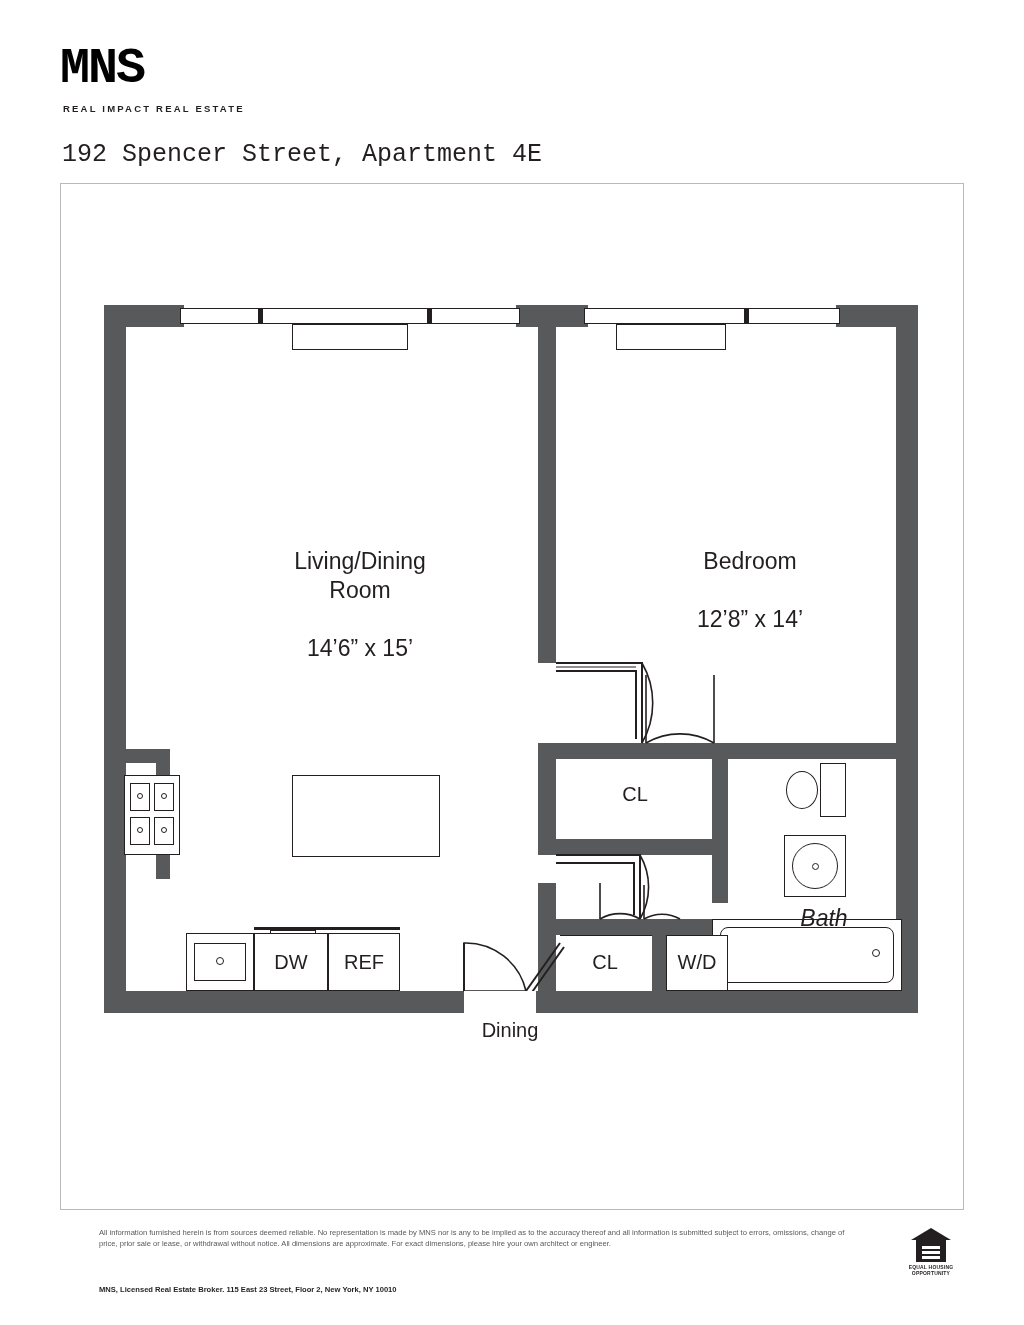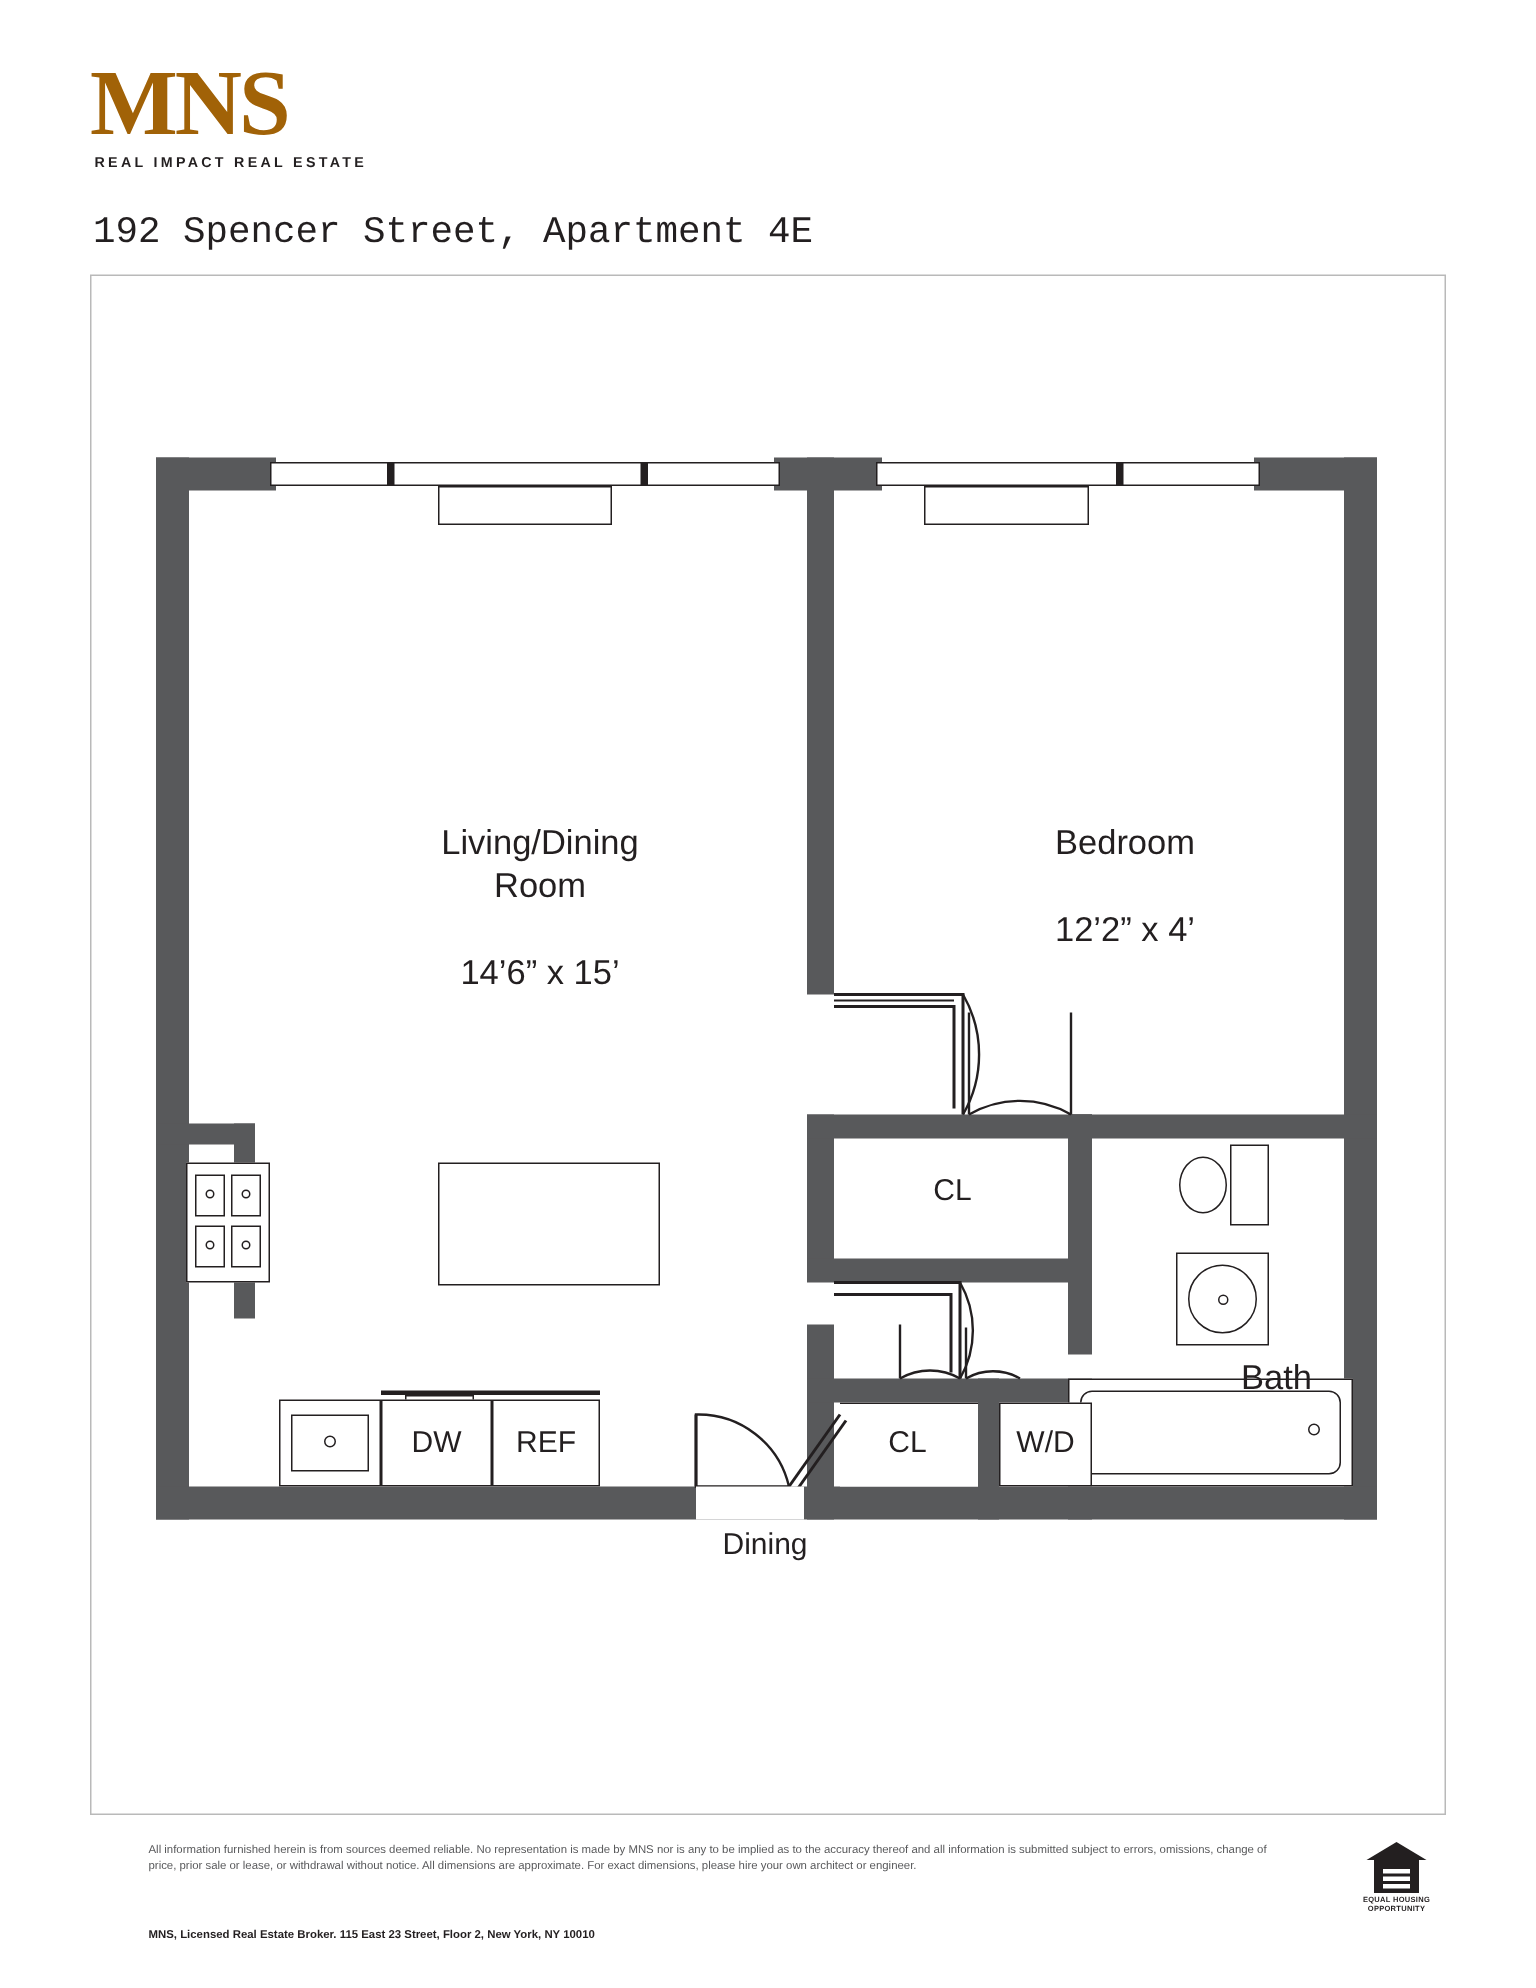--- a/index.html
+++ b/index.html
@@ -17,25 +17,25 @@
   }
 
   
   .logo {
     position: absolute;
     left: 60px;
     top: 38px;
     width: 220px;
   }
   .logo-mark {
-    font-family: Liberation Serif, serif;
+    font-family: Liberation Mono, monospace;
     font-weight: bold;
-    font-size: 62px;
+    font-size: 50px;
     letter-spacing: -2px;
-    color: #a16207;
+    color: #000000;
     line-height: 62px;
   }
   .logo-sub {
     font-size: 9.5px;
     letter-spacing: 2.2px;
     color: #231f20;
     font-weight: bold;
     margin-top: 3px;
     margin-left: 3px;
   }
@@ -302,25 +302,25 @@
   <div class="white-fill" style="left:404px; top:808px; width:72px; height:22px;"></div>
 
   <div class="room-label" style="left:150px; top:335px; width:300px;">
     <span>Living/Dining
 Room</span><br>
     <span>14’6” x 15’</span>
   </div>
 
   <div class="room-label" style="left:540px; top:335px; width:300px;">
     <span>Bedroom</span><br>
-    <span>12’2” x 4’</span>
-  </div>
-
-
-  <div class="room-label" style="left:726px; top:692px; width:130px;">
+    <span>12’8” x 14’</span>
+  </div>
+
+
+  <div class="room-label" style="left:699px; top:692px; width:130px;font-style:italic;">
     <span>Bath</span>
   </div>
 
   <div class="small-label" style="left:540px; top:600px; width:70px;">CL</div>
   <div class="small-label" style="left:510px; top:768px; width:70px;">CL</div>
   <div class="small-label" style="left:606px; top:768px; width:62px;">W/D</div>
   <div class="small-label" style="left:194px; top:768px; width:74px;">DW</div>
   <div class="small-label" style="left:268px; top:768px; width:72px;">REF</div>
   <div class="small-label" style="left:390px; top:836px; width:120px;">Dining</div>
 </div>

